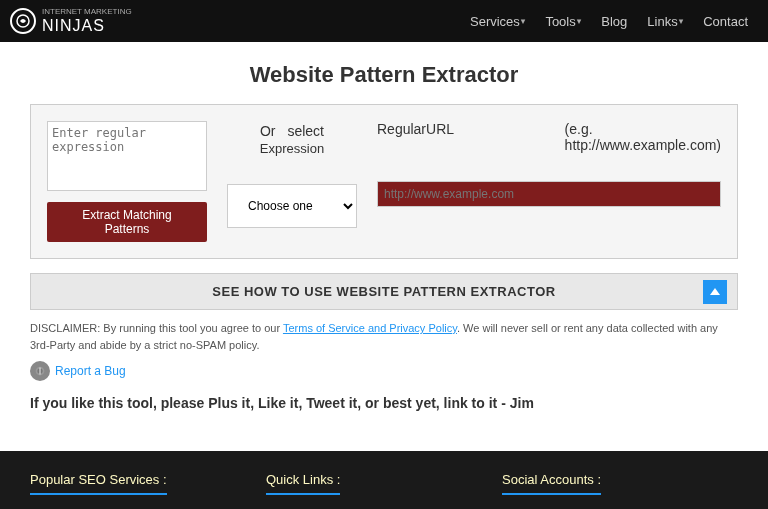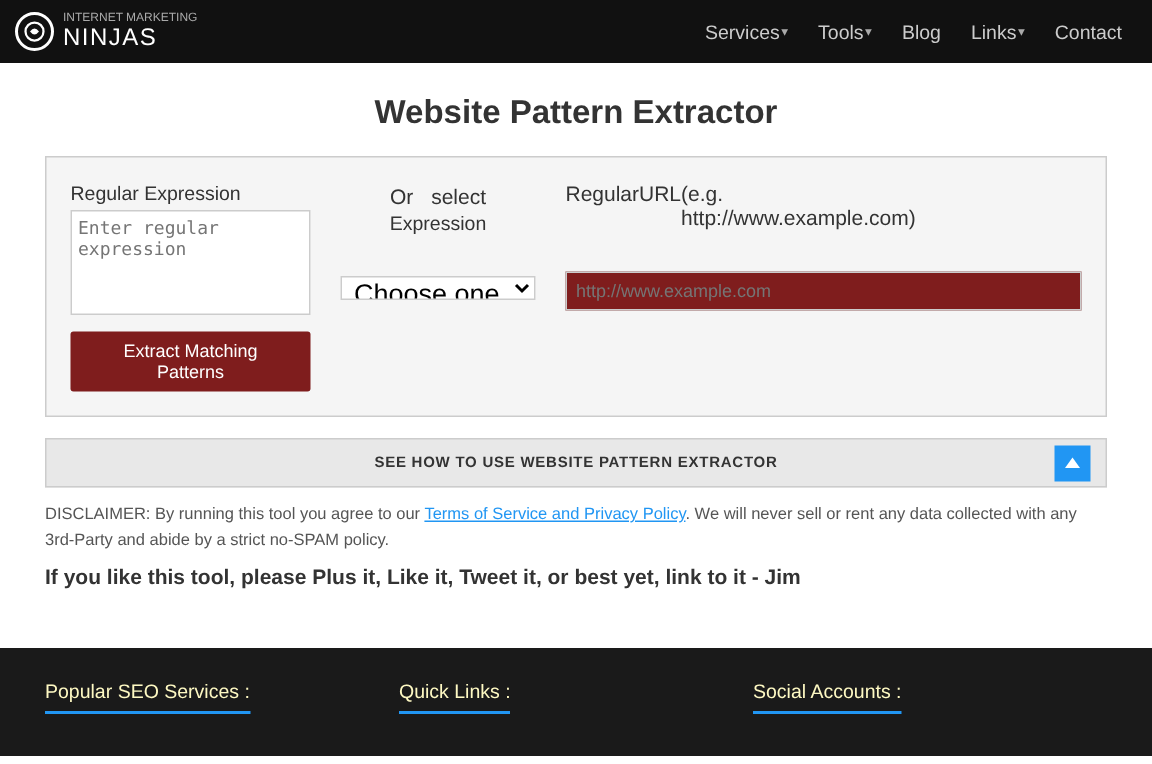--- a/index.html
+++ b/index.html
@@ -95,24 +95,24 @@
     }
     .col-or {
       display: flex;
       flex-direction: column;
       align-items: center;
       padding-top: 2px;
     }
     .col-or select {
       margin-top: 28px;
       width: 130px;
-      height: 16px;
-      border: 1px solid #ccc;
-      font-size: 18px;
-      padding: 0 4px;
+      height: 44px;
+      border: 1px solid #ccc;
+      font-size: 12px;
+      padding: 0 16px;
       background: #fff;
     }
     .col-url {
       flex: 1;
     }
     .col-url input {
       margin-top: 28px;
       width: 100%;
       height: 26px;
       border: 1px solid #ccc;
@@ -127,21 +127,21 @@
       background: #e8e8e8;
       border: 1px solid #ccc;
       display: flex;
       align-items: center;
       justify-content: center;
       padding: 10px 12px;
       margin-bottom: 10px;
       position: relative;
     }
     .collapsible-bar span {
-      font-size: 10px;
+      font-size: 13px;
       font-weight: bold;
       color: #333;
       letter-spacing: 0.5px;
     }
     .collapsible-bar .toggle-btn {
       position: absolute;
       right: 10px;
       background: #2196F3;
       border: none;
       width: 24px; height: 24px;
@@ -250,39 +250,38 @@
   </a>
 </nav>
 
 <div class="main-content">
   <h1 class="page-title">Website Pattern Extractor</h1>
 
   <div class="tool-card">
     <div class="tool-card-inner">
 
       <div class="col-regex">
-        <label>Regular Expression</label>
         <textarea placeholder="Enter regular expression" style=""></textarea>
         <button class="extract-btn">Extract Matching Patterns</button>
       </div>
 
       <div class="col-or">
         <div class="or-select-row">
           <span>Or</span>
           &nbsp;
           <span>select</span>
         </div>
         <div style="font-size:13px;color:#333;margin-top:2px;">Expression</div>
         <select>
           <option>Choose one</option>
         </select>
       </div>
 
       <div class="col-url">
-        <div style="display:flex;align-items:baseline;">
+        <div style="display:flex;justify-content:space-between;align-items:baseline;">
           <span>RegularURL</span>
           <span>
             <span>(e.g.</span>
             <br>
             <span>http://www.example.com)</span>
           </span>
         </div>
         <input type="text" placeholder="http://www.example.com" style="">
       </div>
     </div>
@@ -294,20 +293,30 @@
       <svg viewBox="0 0 12 12" fill="white">
           <polygon points="6,2 11,9 1,9"></polygon>
         </svg>
     </button>
   </div>
 
   <p class="disclaimer">
     <span>DISCLAIMER: By running this tool you agree to our </span><a href="#">Terms of Service and Privacy Policy</a><span>. We will never sell or rent any data collected with any 3rd-Party and abide by a strict no-SPAM policy.</span>
   </p>
 
+  <div class="report-bug">
+    <div class="bug-icon">
+      <svg viewBox="0 0 16 16" width="14" height="14" fill="white">
+        <circle cx="8" cy="8" r="5" fill="#999"></circle>
+        <circle cx="8" cy="8" r="3" fill="#777"></circle>
+        <line x1="8" y1="4" x2="8" y2="12" stroke="white" stroke-width="1"></line>
+      </svg>
+    </div>
+    <a href="#">Report a Bug</a>
+  </div>
 
   <p class="promo-text">If you like this tool, please Plus it, Like it, Tweet it, or best yet, link to it - Jim</p>
 </div>
 
 <footer>
   <div class="footer-grid">
 
     <div style="display:flex;gap:20px;">
       <div class="footer-section">
         <h4>Popular SEO Services :</h4>

